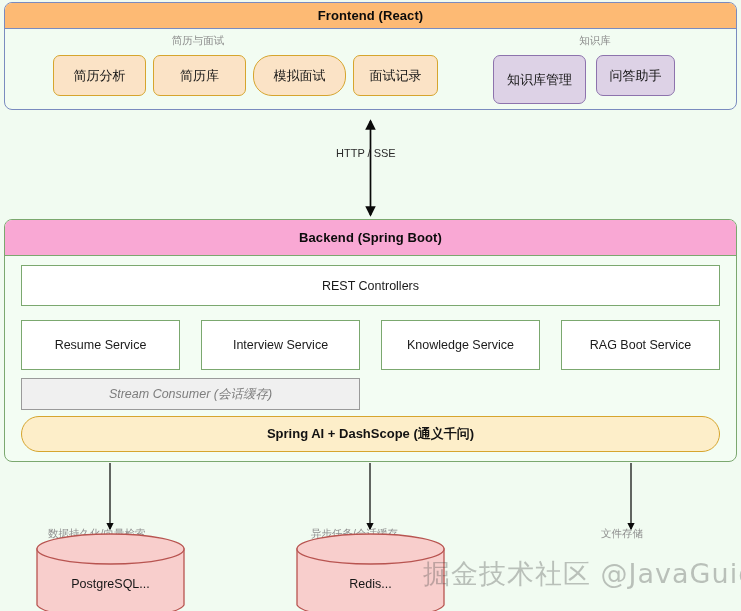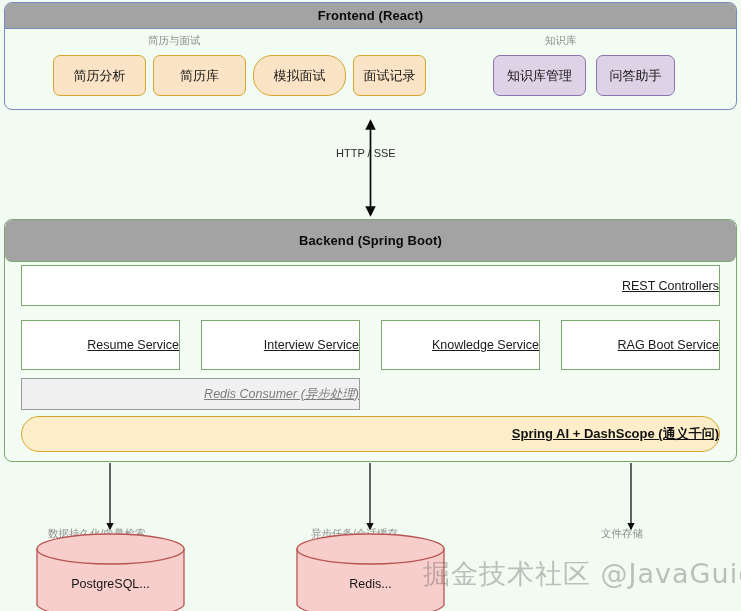--- a/index.html
+++ b/index.html
@@ -45,28 +45,28 @@
   #frontend {
     left: 4px;
     top: 2px;
     width: 733px;
     height: 108px;
     border: 1.4px solid #7a8bbf;
     background: #f2fcf2;
   }
   #frontend .panel-title {
     height: 26px;
-    background: #a3a3a3;
+    background: #fdba74;
     border-bottom: 1.4px solid #7a8bbf;
   }
   .group-caption {
     position: absolute;
     font-size: 10.5px;
     color: #8b8b8b;
-    text-align: left;
+    text-align: center;
     white-space: nowrap;
   }
   .chip {
     position: absolute;
     box-sizing: border-box;
     border-radius: 7px;
     display: flex;
     align-items: center;
     justify-content: center;
     font-size: 13px;
@@ -85,35 +85,33 @@
   
   #backend {
     left: 4px;
     top: 219px;
     width: 733px;
     height: 243px;
     border: 1.4px solid #7ba86f;
     background: #f3fdf3;
   }
   #backend .panel-title {
-    height: 42px;
-    background: #a3a3a3;
+    height: 36px;
+    background: #f9a8d4;
     border-bottom: 1.4px solid #7ba86f;
-    border-radius: 7px;
   }
   .bx {
     position: absolute;
     box-sizing: border-box;
     display: flex;
     align-items: center;
-    justify-content: flex-end;
+    justify-content: center;
     font-size: 12.5px;
     color: #1a1a1a;
     white-space: nowrap;
-    text-decoration: underline;
   }
   .bx.white {
     background: #ffffff;
     border: 1.1px solid #7ba86f;
   }
   .bx.gray {
     background: #f0f0f0;
     border: 1.1px solid #9a9a9a;
     color: #7d7d7d;
     font-style: italic;
@@ -187,25 +185,25 @@
 
   <div class="chip orange" style="left:153px; top:55px; width:93px; height:41px;">
     <span>简历库</span>
   </div>
   <div class="chip orange" style="left:53px; top:55px; width:93px; height:41px;">
     <span>简历分析</span>
   </div>
   <div class="chip orange" style="left:253px; top:55px; width:93px; height:41px;border-radius:19px;">
     <span>模拟面试</span>
   </div>
-  <div class="chip orange" style="left:353px; top:55px; width:73px; height:41px;">
+  <div class="chip orange" style="left:353px; top:55px; width:85px; height:41px;">
     <span>面试记录</span>
   </div>
 
-  <div class="chip purple" style="left:493px; top:55px; width:93px; height:41px;">
+  <div class="chip purple" style="left:493px; top:55px; width:93px; height:49px;">
     <span>知识库管理</span>
   </div>
   <div class="chip purple" style="left:596px; top:55px; width:79px; height:41px;">
     <span>问答助手</span>
   </div>
 
   <div class="panel" id="backend">
     <div class="panel-title">Backend (Spring Boot)</div>
   </div>
 
@@ -220,21 +218,21 @@
     <span>Interview Service</span>
   </div>
   <div class="bx white" style="left:381px; top:320px; width:159px; height:50px;">
     <span>Knowledge Service</span>
   </div>
   <div class="bx white" style="left:561px; top:320px; width:159px; height:50px;">
     <span>RAG Boot Service</span>
   </div>
 
   <div class="bx gray" style="left:21px; top:378px; width:339px; height:32px;">
-    <span>Redis Consumer (异步处理)</span>
+    <span>Stream Consumer (会话缓存)</span>
   </div>
 
   <div class="bx amber" style="left:21px; top:416px; width:699px; height:36px;border-radius:18px;">
     <span>Spring AI + DashScope (通义千问)</span>
   </div>
 
   <svg id="wires" viewBox="0 0 741 611" xmlns="http://www.w3.org/2000/svg">
     <defs>
       <marker id="arrowEnd" markerWidth="9" markerHeight="9" refX="5.2" refY="3.1" orient="auto" markerUnits="strokeWidth">
         <path d="M0,0 L6.2,3.1 L0,6.2 z" fill="#0a0a0a"></path>

